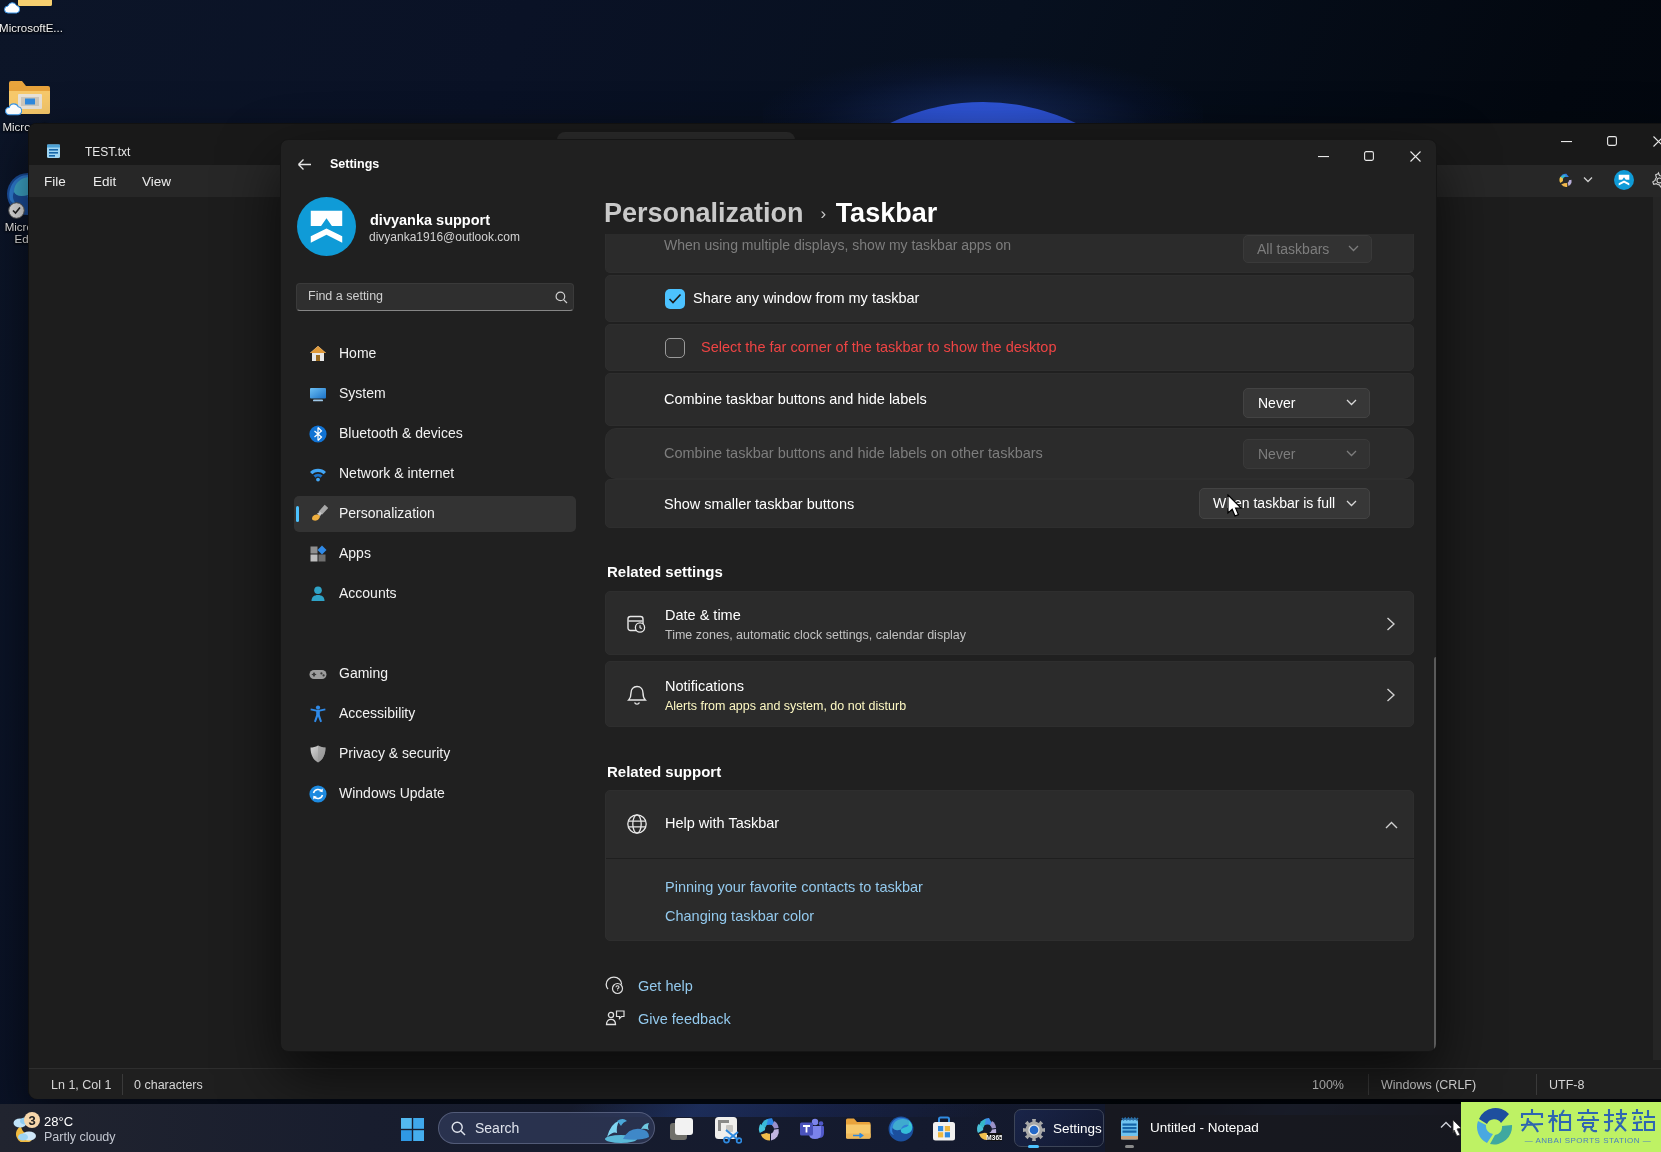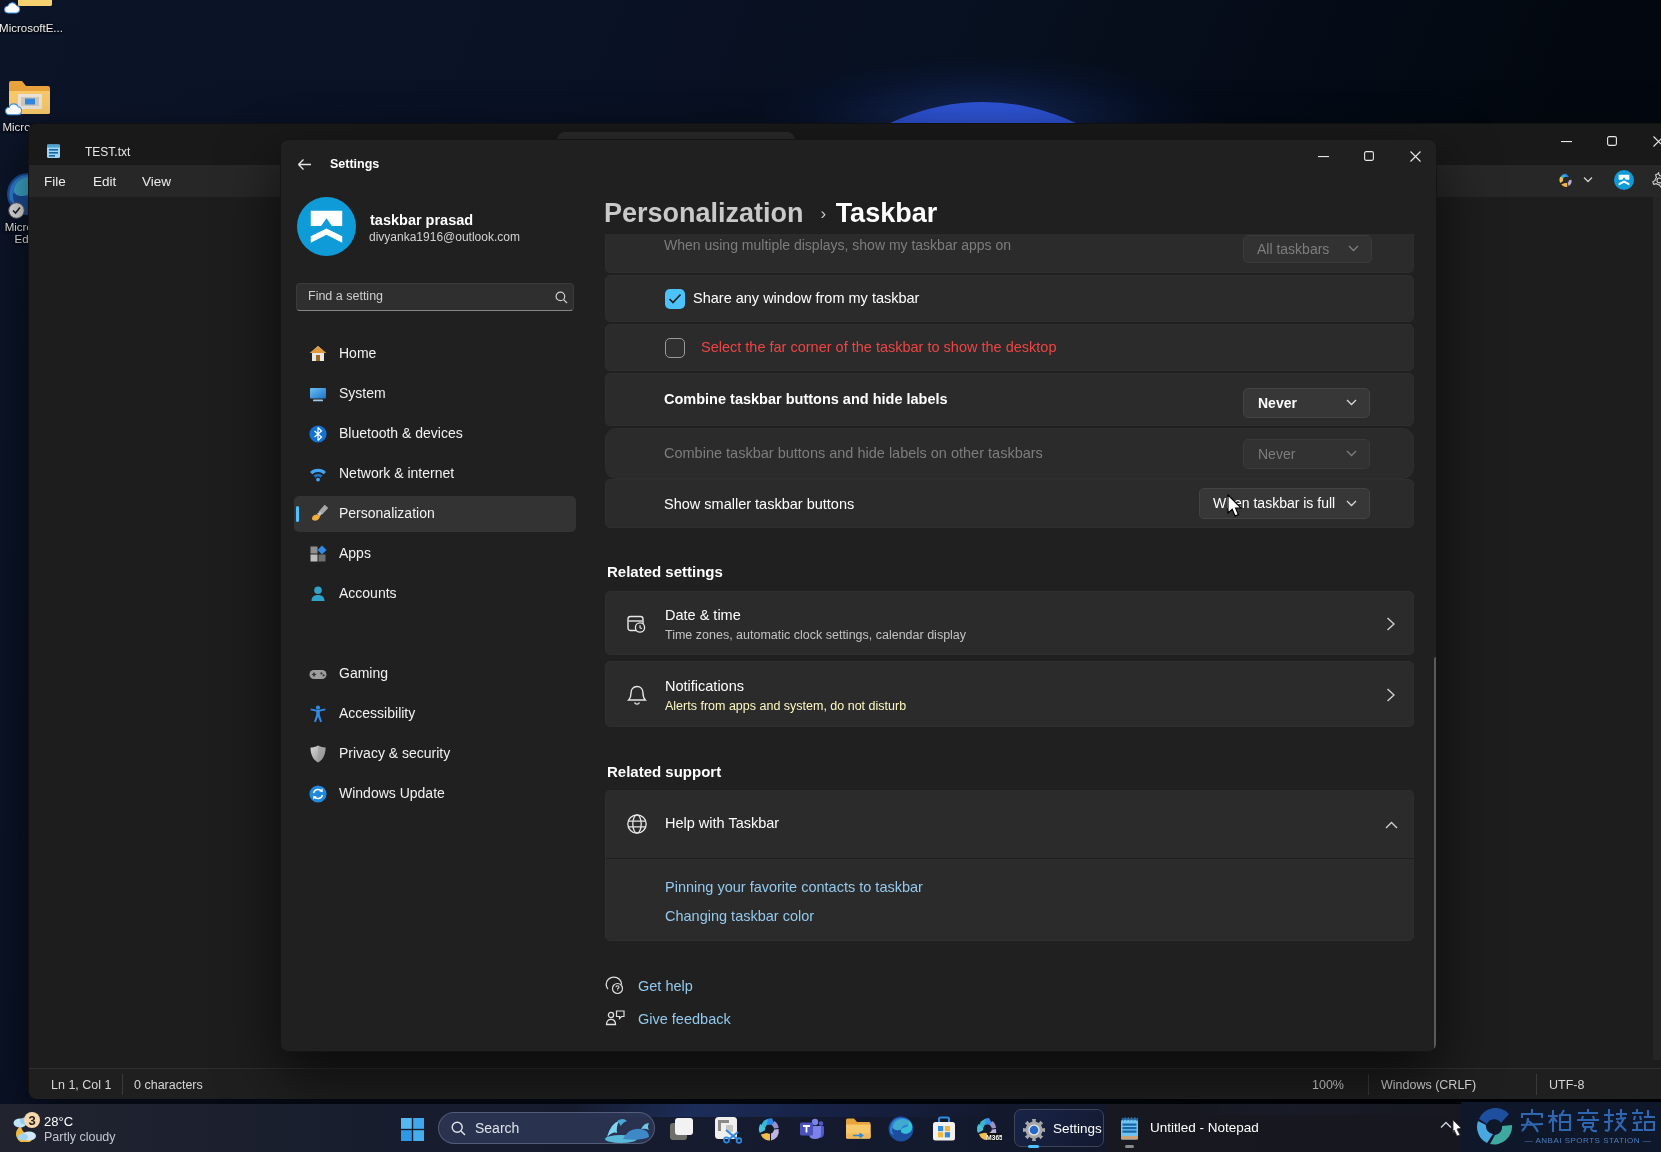--- a/index.html
+++ b/index.html
@@ -181,21 +181,21 @@
             <path d="M0.5,0.5 L10.5,10.5 M10.5,0.5 L0.5,10.5" stroke="#e8e8e8" stroke-width="1.1"></path>
           </svg>
         </div>
     </div>
 
     <svg class="abs" style="left:16px; top:57px;" width="59" height="59" viewBox="0 0 60 60">
       <circle cx="30" cy="30" r="30" fill="#0f9bd7"></circle>
       <path d="M14,14 L46,14 L46,29.5 L35.5,29.5 L30,21.5 L24.5,29.5 L14,29.5 Z" fill="#ffffff"></path>
       <path d="M14,40 L30,32 L46,40 L46,46.5 L30,38.5 L14,46.5 Z" fill="#ffffff"></path>
     </svg>
-    <div class="abs" style="left:89px; top:72px; color:#ffffff; font-size:14.5px; font-weight:bold;">taskbar prasad</div>
+    <div class="abs" style="left:89px; top:72px; color:#ffffff; font-size:14.5px; font-weight:bold;">divyanka support</div>
     <div class="abs" style="left:88px; top:90px; color:#d2d2d2; font-size:12px;">divyanka1916@outlook.com</div>
 
     <div class="abs" style="left:15px; top:143px; width:278px; height:28px; background:#2f2f2f; border:1px solid #3a3a3a; border-bottom:1px solid #868686; border-radius:4px;">
       <div class="abs" style="left:11px; top:5px; color:#cfcfcf; font-size:12.5px;">Find a setting</div>
       <svg class="abs" style="left:258px; top:7px;" width="13" height="13" viewBox="0 0 13 13">
         <circle cx="5.4" cy="5.4" r="4.3" fill="none" stroke="#d0d0d0" stroke-width="1.2"></circle>
         <path d="M8.6,8.6 L12,12" stroke="#d0d0d0" stroke-width="1.2"></path>
       </svg>
     </div>
 
@@ -324,21 +324,21 @@
           </svg>
       </div>
       <div class="abs" style="left:87px; top:14px; color:#ffffff; font-size:14.5px;">Share any window from my taskbar</div>
     </div>
 
     <div class="card" style="top:184px; height:47px;">
       <div class="abs" style="left:59px; top:13px; width:20px; height:20px; background:#303030; border:1px solid #9a9a9a; border-radius:5px;"></div>
       <div class="abs" style="left:95px; top:14px; color:#ef4444; font-size:14.5px;">Select the far corner of the taskbar to show the desktop</div>
     </div>
 
-    <div class="card" style="top:233px; height:53px;font-weight:bold;">
+    <div class="card" style="top:233px; height:53px;">
       <div class="abs" style="left:58px; top:17px; color:#ffffff; font-size:14.5px;">Combine taskbar buttons and hide labels</div>
       <div class="ddl" style="left:637px; top:14px; width:127px; height:30px;">
         <div class="abs" style="left:14px; top:6px;">Never</div>
         <svg class="chev" width="11" height="7" viewBox="0 0 11 7">
             <path d="M1,1 L5.5,5.5 L10,1" stroke="#d8d8d8" stroke-width="1.3" fill="none"></path>
           </svg>
       </div>
     </div>
 
     <div class="card" style="top:288px; height:51px;border-radius:11px;">
@@ -552,21 +552,21 @@
   </div>
 
   <svg class="abs" style="left:1440px; top:1121px;" width="12" height="8" viewBox="0 0 12 8">
       <path d="M1,6.5 L6,1.5 L11,6.5" stroke="#cfd2da" stroke-width="1.4" fill="none"></path>
     </svg>
   <path class="abs"></path>
   <svg class="abs" style="left:1452px; top:1120px;" width="10" height="16" viewBox="0 0 10 16">
       <path d="M1,0 L9,8 L5,9 L8,15 L5,16 L2,10 L1,13 Z" fill="#ffffff" stroke="#333" stroke-width="0.8"></path>
     </svg>
 
-  <div class="abs" id="watermark" style="left:1461px; top:1102px; width:200px; height:50px; background:#0f172a;">
+  <div class="abs" id="watermark" style="left:1461px; top:1102px; width:200px; height:50px; background:#bef264;">
     <svg class="abs" style="left:12px; top:3px;" width="44" height="44" viewBox="0 0 44 44">
       <path d="M6,14 A18,18 0 0 1 36,9 L28,18 A8,8 0 0 0 14,19 Z" fill="#1e4f9e"></path>
       <path d="M5,16 A18,18 0 0 0 14,38 L20,29 A8,8 0 0 1 13,20 Z" fill="#4aa8e0"></path>
       <path d="M17,39 A18,18 0 0 0 39,20 L29,21 A8,8 0 0 1 22,30 Z" fill="#3fa8a0"></path>
     </svg>
     <svg class="abs" style="left:58px; top:6px;" width="136" height="26" viewBox="0 0 136 26">
       <g stroke="#2f66b0" stroke-width="2.1" fill="none">
 
         <path d="M13,1 L13,5 M2,6 L24,6 M3,6 L3,10 M23,6 L23,10 M9,10 Q9,17 3,23 M9,13 Q15,16 19,24 M2,17 L24,16"></path>
 

